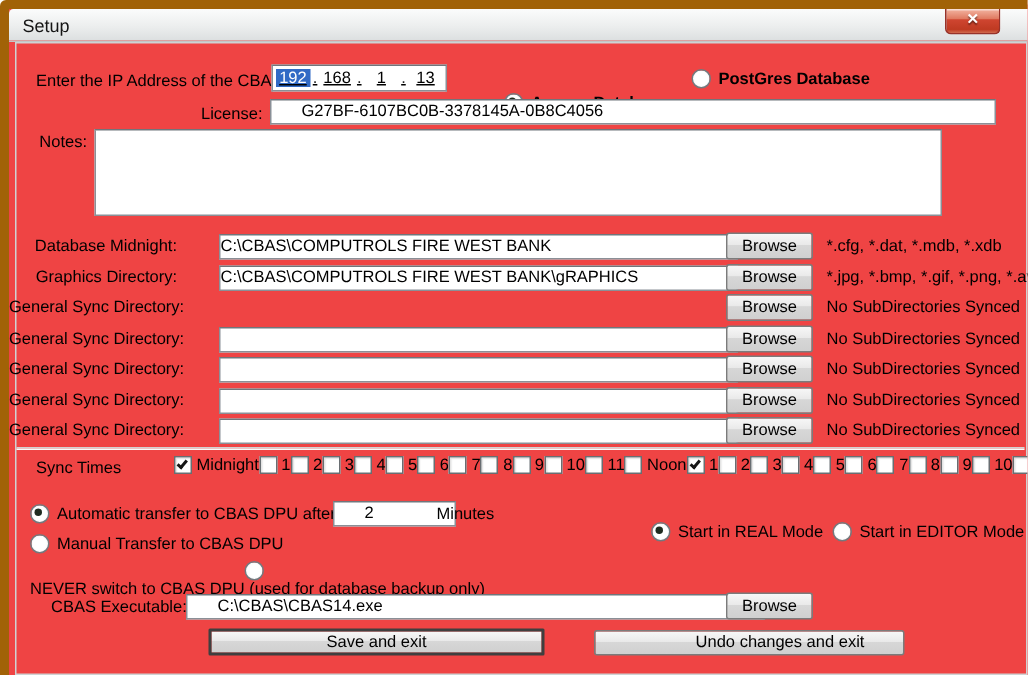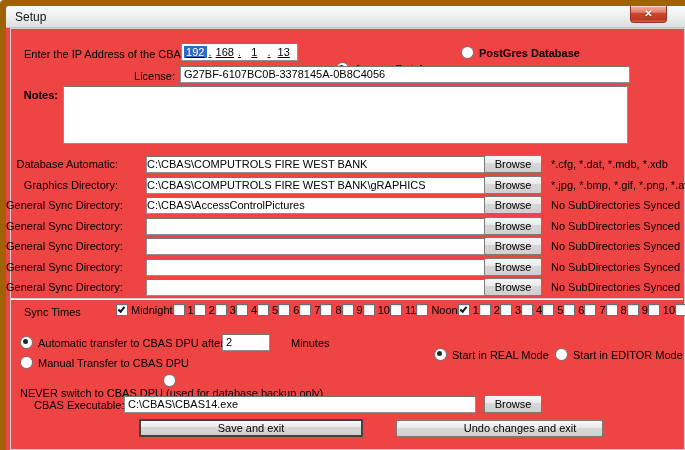--- a/index.html
+++ b/index.html
@@ -6,21 +6,21 @@
   body{width:685px;height:450px;position:relative;font-family:"Liberation Sans",sans-serif;font-size:11px;color:#000;}
   .window{position:absolute;left:0;top:0;width:683px;height:448px;background:#ef4444;border:6px solid #a16207;border-radius:4px 4px 1px 1px;box-shadow:2px 3px 4px rgba(0,0,0,.25);}
   .titlebar{position:absolute;left:0;top:0;right:0;height:21px;background:linear-gradient(#fbfcfc,#eceeee 55%,#dcdfe0);border-bottom:1px solid #c3c6c7;border-radius:3px 3px 0 0;}
   .title{position:absolute;left:9px;top:4px;font-size:12px;color:#151515;}
   .closebtn{position:absolute;top:0;right:22px;width:35px;height:16px;background:linear-gradient(#f3b5a2,#e07b62 40%,#cf4530 45%,#bf3a22 85%,#d06a4f);border:1px solid #97322a;border-top:none;border-radius:0 0 4px 4px;box-shadow:inset 0 1px 0 rgba(255,255,255,.55);text-align:center;cursor:pointer;}
   .closebtn span{color:#fff;font-size:10px;font-weight:bold;line-height:15px;text-shadow:0 1px 1px rgba(0,0,0,.45);}
   .client-edge{position:absolute;left:4px;right:4px;top:22px;bottom:4px;border:1px solid #cfd2d3;pointer-events:none;}
   .lbl{position:absolute;white-space:nowrap;}
   .lbl.r{text-align:right;}
   .field{position:absolute;background:#fff;border:1px solid #8a9097;border-top-color:#70767c;white-space:nowrap;overflow:hidden;}
-  .txt{padding:1px 3px;line-height:13px;}
+  .txt{padding:1px 20px;line-height:13px;}
   .btn{position:absolute;background:linear-gradient(#f7f7f7,#e9e9e9 45%,#d7d7d7 46%,#d0d0d0);border:1px solid #7b7b7b;border-radius:2px;text-align:center;cursor:pointer;}
   .btn.default{border:2px solid #3f3f3f;border-radius:1px;}
   .radio-wrap{position:absolute;display:flex;align-items:center;white-space:nowrap;cursor:pointer;}
   .radio{width:11px;height:11px;border-radius:50%;background:radial-gradient(#ffffff 55%,#e7ecef);border:1px solid #74797e;margin-right:5px;position:relative;flex:none;}
   .radio.on::after{content:"";position:absolute;left:2px;top:2px;width:5px;height:5px;border-radius:50%;background:#1f2b20;}
   .cb{width:10px;height:10px;background:#fff;border:1px solid #696e72;box-shadow:inset 1px 1px 1px rgba(0,0,0,.12);margin-right:3px;position:relative;flex:none;cursor:pointer;}
   .cb.on::after{content:"";position:absolute;left:1px;top:2px;width:5px;height:2px;border-left:2px solid #161616;border-bottom:2px solid #161616;transform:rotate(-50deg);}
   .ip-field{display:flex;align-items:center;padding:0 2px;text-decoration:underline;}
   .octet{width:23px;text-align:center;}
   .octet.sel{background:#316ac5;color:#fff;}
@@ -64,42 +64,41 @@
     <span>Access Database</span>
   </div>
   <div class="radio-wrap" style="left:455px;top:40px;font-weight:bold;">
     <span class="radio"></span>
     <span>PostGres Database</span>
   </div>
 
   <span class="lbl r" style="left:95px;top:64px;width:74px;">License:</span>
   <div class="field txt" style="left:174px;top:60px;width:442px;height:13px;">G27BF-6107BC0B-3378145A-0B8C4056</div>
 
-  <span class="lbl r" style="left:8px;top:83px;width:44px;font-weight:bold;">Notes:</span>
+  <span class="lbl r" style="left:8px;top:83px;width:44px;">Notes:</span>
   <div class="field" style="left:57px;top:80px;width:563px;height:56px;"></div>
 
   <div class="dir-rows">
 
       <div class="dir-row">
-        <span class="dir-label">Database Automatic:</span>
+        <span class="dir-label">Database Midnight:</span>
         <div class="dir-field">C:\CBAS\COMPUTROLS FIRE WEST BANK</div>
         <div class="dir-browse">Browse</div>
         <span class="dir-info">*.cfg, *.dat, *.mdb, *.xdb</span>
       </div>
 
       <div class="dir-row">
         <span class="dir-label">Graphics Directory:</span>
         <div class="dir-field">C:\CBAS\COMPUTROLS FIRE WEST BANK\gRAPHICS</div>
         <div class="dir-browse">Browse</div>
         <span class="dir-info">*.jpg, *.bmp, *.gif, *.png, *.avi</span>
       </div>
 
       <div class="dir-row">
         <span class="dir-label">General Sync Directory:</span>
-        <div class="dir-field">C:\CBAS\AccessControlPictures</div>
         <div class="dir-browse">Browse</div>
         <span class="dir-info">No SubDirectories Synced</span>
       </div>
 
       <div class="dir-row">
         <span class="dir-label">General Sync Directory:</span>
         <div class="dir-field"></div>
         <div class="dir-browse">Browse</div>
         <span class="dir-info">No SubDirectories Synced</span>
       </div>

